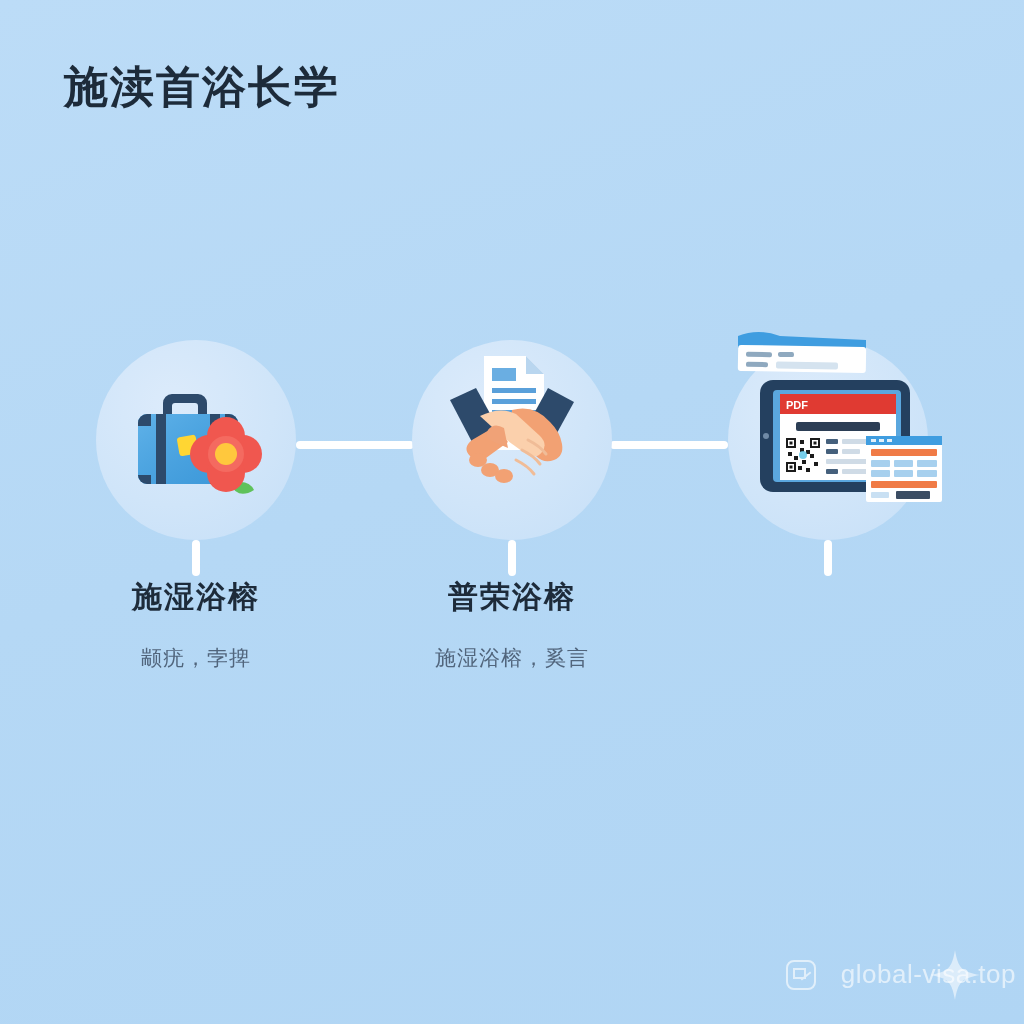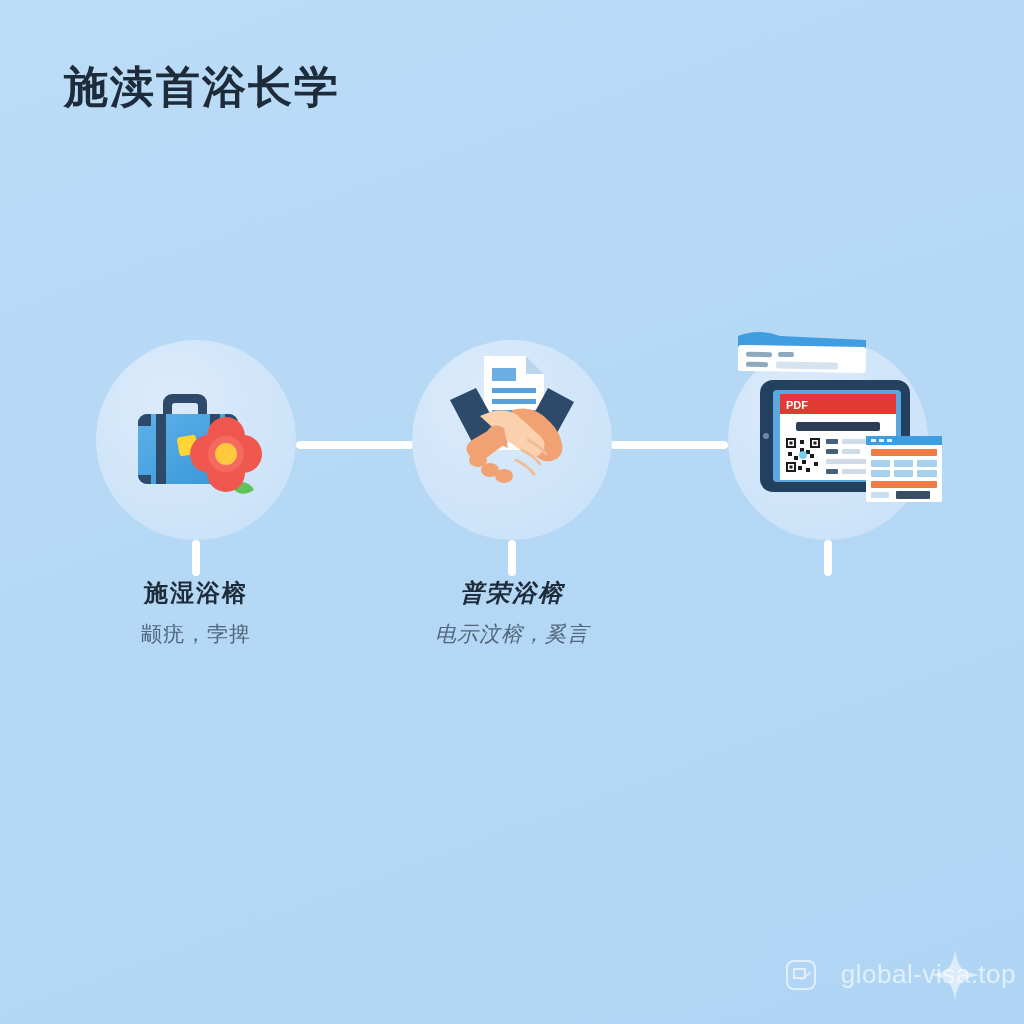--- a/index.html
+++ b/index.html
@@ -86,32 +86,32 @@
   }
 
   
   .label-block {
     position: absolute;
     top: 578px;
     width: 330px;
     text-align: center;
   }
   .label-block.l1 { left: 31px; }
-  .label-block.l2 { left: 347px; font-style: italic; }
+  .label-block.l2 { left: 347px; }
   .label-block.l3 { left: 663px; }
 
   .step-title {
-    font-size: 24px;
+    font-size: 30px;
     font-weight: 700;
     letter-spacing: 2px;
     color: #1d2b3a;
     line-height: 1.25;
   }
   .step-sub {
-    margin-top: 12px;
+    margin-top: 28px;
     font-size: 21px;
     letter-spacing: 1px;
     color: #51657c;
     line-height: 1.3;
   }
 
   
   .icon-wrap {
     position: absolute;
     left: 0; top: 0;
@@ -343,21 +343,21 @@
 
   </div>
 
   <div class="label-block l1">
     <div class="step-title">施湿浴榕</div>
     <div class="step-sub">颛疣，孛捭</div>
   </div>
 
   <div class="label-block l2">
     <div class="step-title">普荣浴榕</div>
-    <div class="step-sub">电示汶榕，奚言</div>
+    <div class="step-sub">施湿浴榕，奚言</div>
   </div>
 
 
   <svg class="wm-spark" viewBox="0 0 54 54">
     <path d="M27 2 C30 20 34 24 52 27 C34 30 30 34 27 52 C24 34 20 30 2 27 C20 24 24 20 27 2 Z" fill="#ffffff" opacity="0.55"></path>
   </svg>
   <div class="watermark">
     <div class="wm-logo"></div>
     <div class="wm-text">global-visa.top</div>
   </div>

